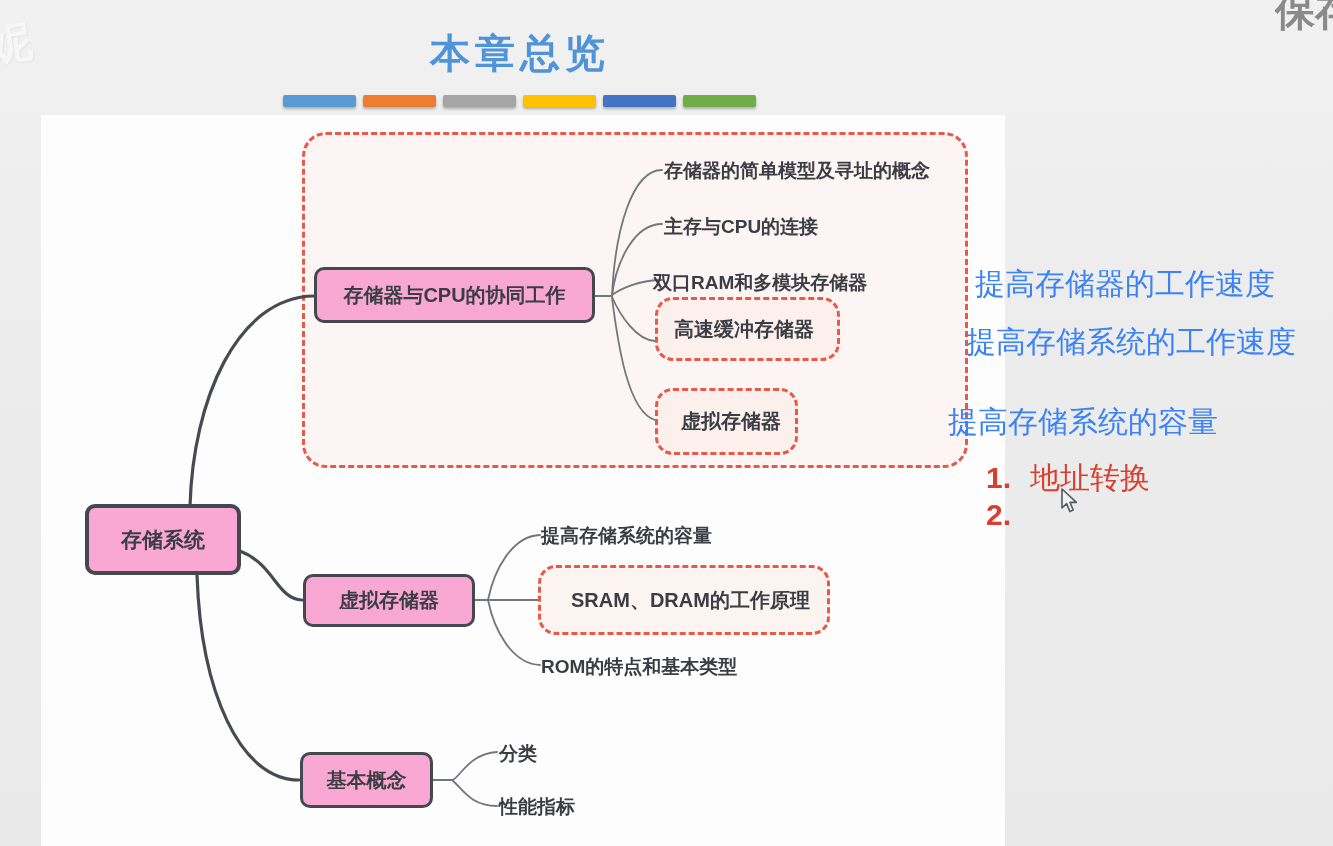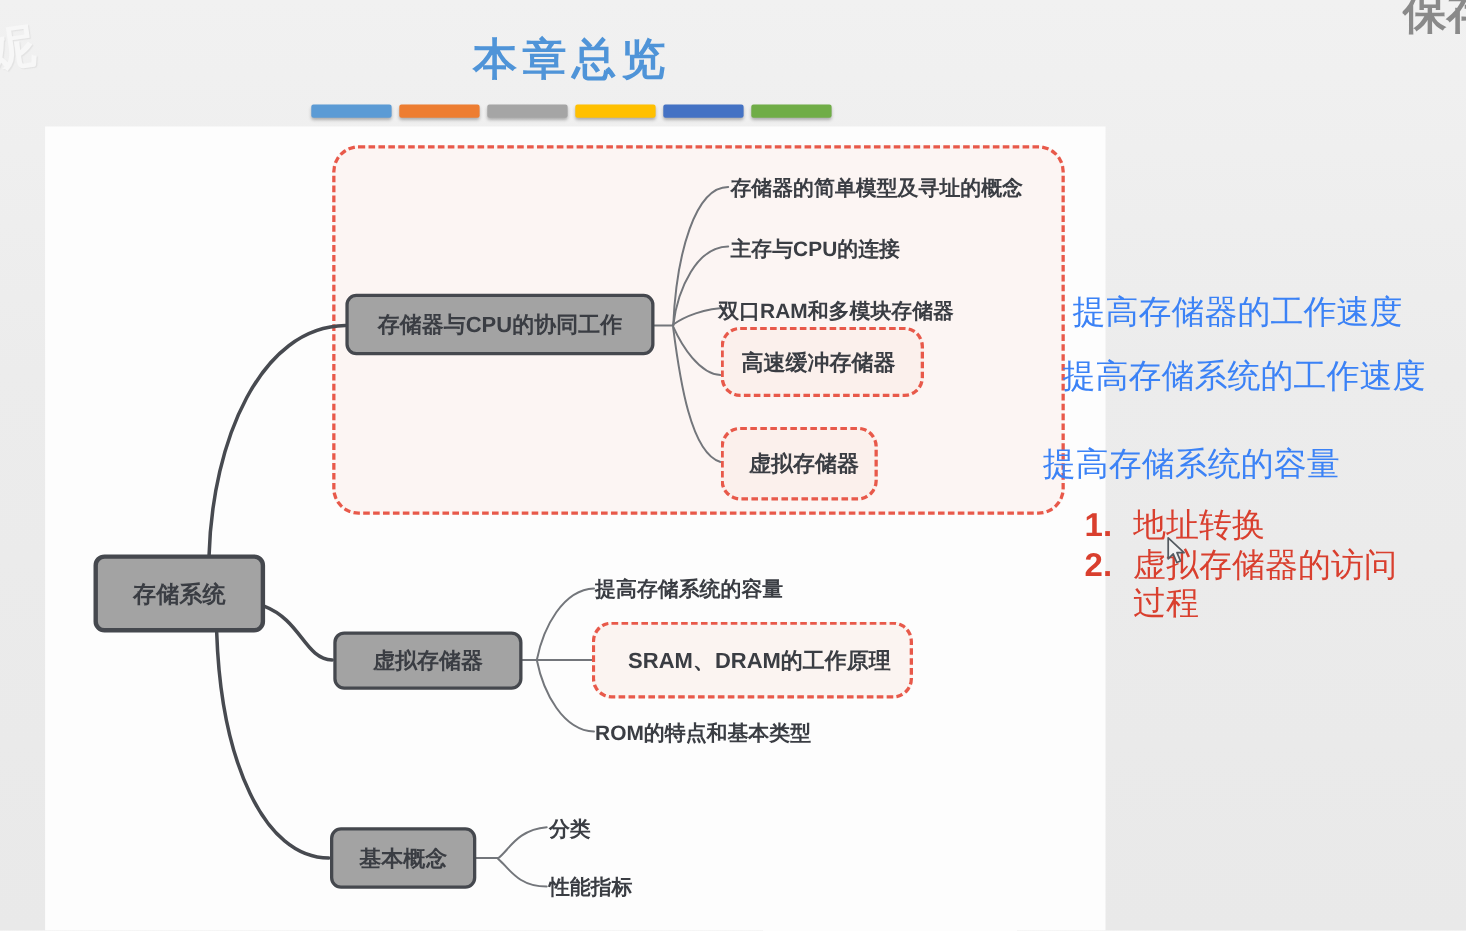--- a/index.html
+++ b/index.html
@@ -31,21 +31,21 @@
     white-space:nowrap; overflow:hidden;
   }
   .wm-top-left {
     position:absolute; left:-12px; top:14px;
     font-size:44px; font-weight:bold; color:#f7f7f7;
     text-shadow:1px 1px 1px #e2e2e2; transform:rotate(-8deg);
   }
   
   .node {
     position:absolute; display:flex; align-items:center; justify-content:center;
-    background:#a3a3a3; border:3px solid #45484e; border-radius:10px;
+    background:#f9a8d4; border:3px solid #45484e; border-radius:10px;
     color:#3a3d43; font-weight:bold; white-space:nowrap;
   }
   .node-root   { left:85px;  top:504px; width:156px; height:71px; font-size:21px; border-width:4px; }
   .node-b1     { left:314px; top:267px; width:281px; height:56px; font-size:20px; }
   .node-b2     { left:303px; top:574px; width:172px; height:53px; font-size:20px; }
   .node-b3     { left:300px; top:752px; width:133px; height:56px; font-size:20px; }
   .leaf {
     position:absolute; color:#3a3d43; font-weight:600; font-size:19px; white-space:nowrap;
   }
   .dash-big {
@@ -144,21 +144,20 @@
 <div class="red-note red-note-2">提高存储系统的工作速度</div>
 <div class="red-note red-note-3">提高存储系统的容量</div>
 
 <div class="red-list">
   <div class="li">
     <span class="num">1.</span>
     <span class="li-text">地址转换</span>
   </div>
   <div class="li">
     <span class="num">2.</span>
-    <span class="li-text">虚拟存储器的访问过程</span>
   </div>
 </div>
 
 <div class="wm-top-right">保存</div>
 
 <div class="cursor">
   <svg width="22" height="26" viewBox="0 0 22 26">
     <path d="M2 1 L2 20 L6.6 15.6 L9.8 23.4 L13.2 22 L10 14.4 L16.4 14.4 Z" fill="#f2f2f2" stroke="#555a60" stroke-width="1.6" stroke-linejoin="round"></path>
   </svg>
 </div>

